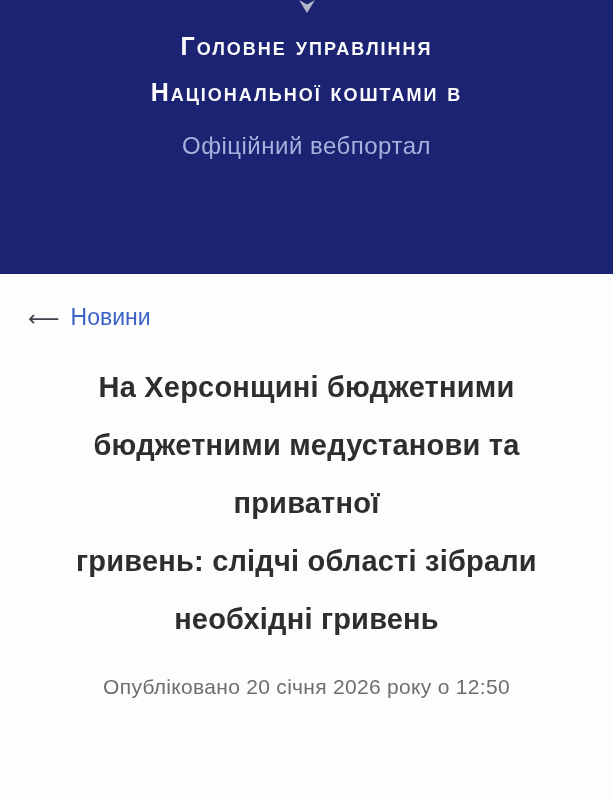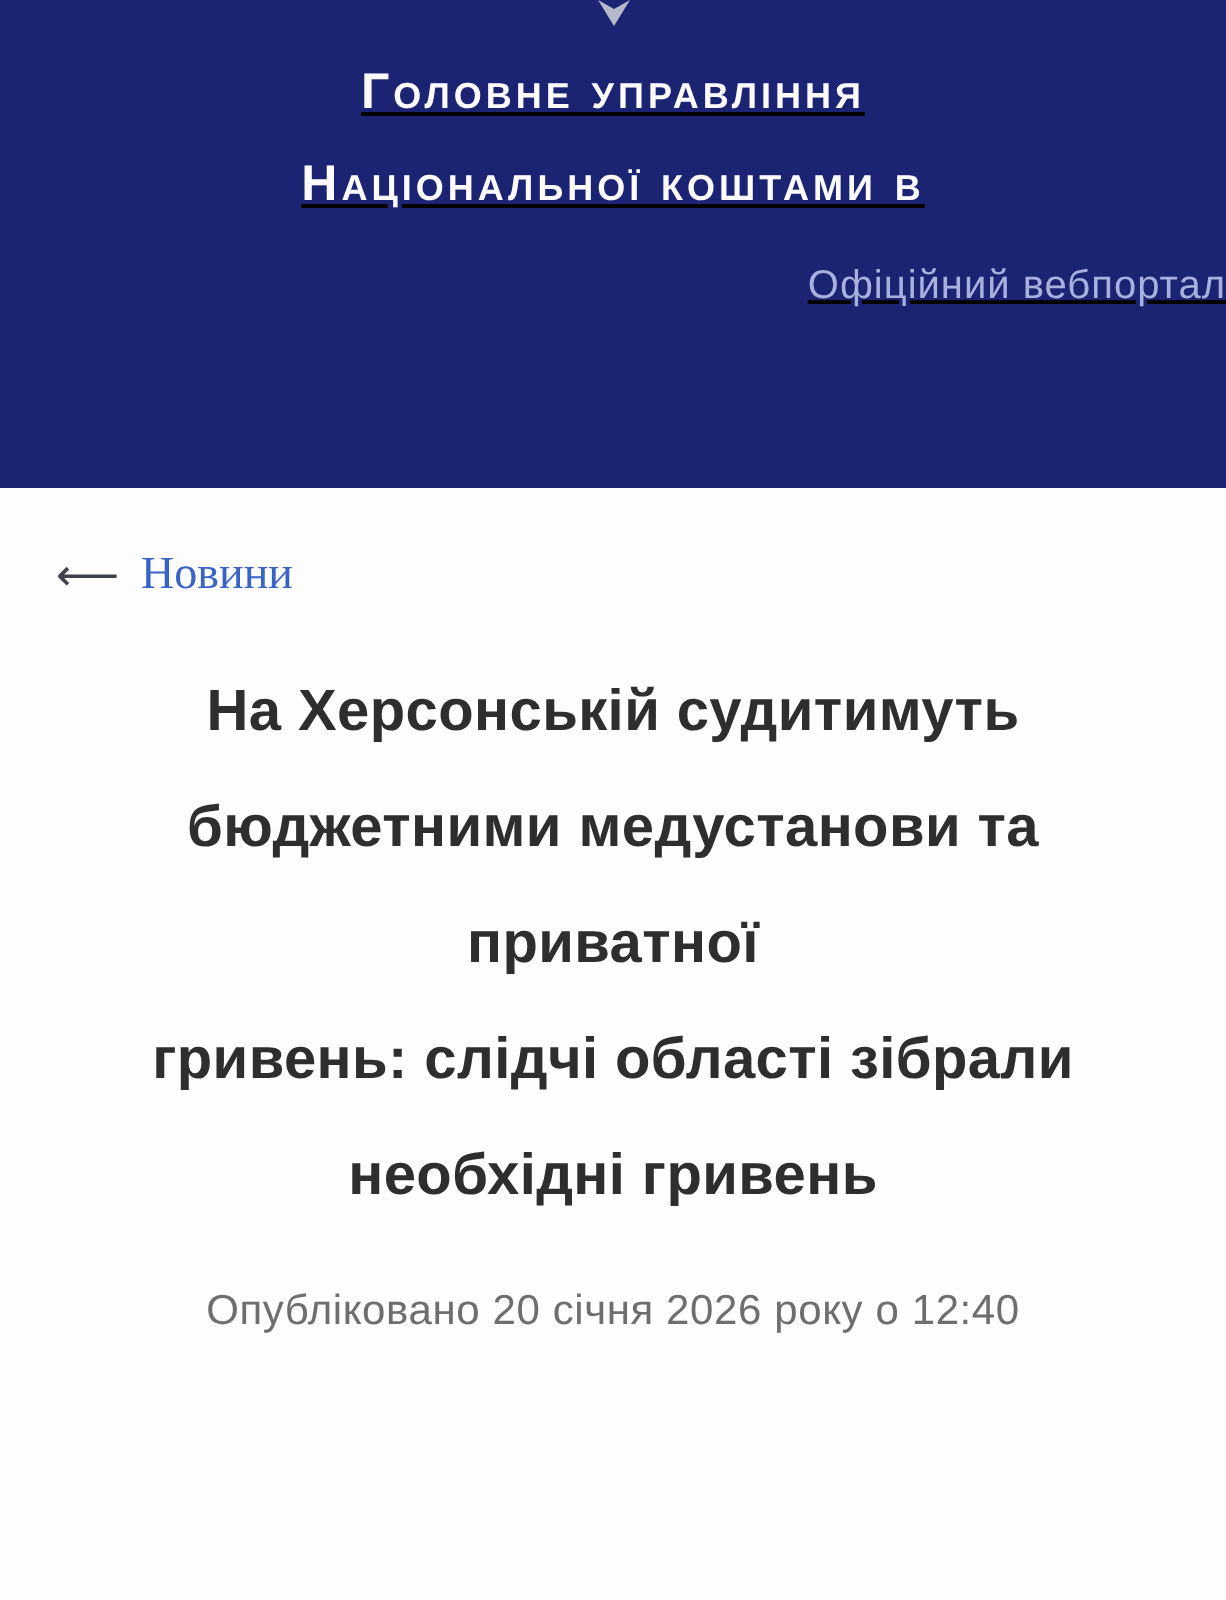--- a/index.html
+++ b/index.html
@@ -13,24 +13,23 @@
     width: 613px;
     height: 800px;
     margin: 0 auto;
     background: #fdfdfd;
     overflow: hidden;
   }
 
   
   .site-header {
     background: #1c2372;
-    height: 244px;
+    height: 274px;
     text-align: center;
     overflow: hidden;
-    text-decoration: underline;
   }
   .logo-wrap {
     height: 14px;
     display: flex;
     justify-content: center;
     align-items: flex-start;
   }
   .site-title {
     margin: 9px 0 0 0;
     padding: 0 40px;
@@ -38,25 +37,24 @@
     line-height: 46px;
     font-weight: 700;
     color: #fbfbfd;
     letter-spacing: 2px;
     font-variant: small-caps;
     font-variant-caps: small-caps;
   }
   .site-title .title-line { display: block; }
   .site-subtitle {
     margin-top: 17px;
-    font-size: 20px;
+    font-size: 24px;
     letter-spacing: 0.5px;
     color: #a8b1de;
     font-weight: 400;
-    text-align: right;
   }
 
   
   .content {
     padding: 0 20px;
   }
   .breadcrumb {
     margin: 30px 0 0 8px;
     display: flex;
     align-items: center;
@@ -69,21 +67,20 @@
   .back-arrow {
     color: #3f424a;
     font-size: 22px;
     line-height: 1;
     position: relative;
     top: 1px;
   }
   .breadcrumb-label {
     color: #3a63c6;
     font-weight: 400;
-    font-family: Liberation Serif, serif;
   }
 
   .article-title {
     margin: 27px 0 0 0;
     font-size: 29px;
     font-weight: 700;
     color: #2e2e30;
     line-height: 58px;
     text-align: center;
     letter-spacing: 0.2px;
@@ -118,23 +115,23 @@
   </header>
 
   <main class="content">
 
     <a class="breadcrumb">
       <span class="back-arrow">⟵</span>
       <span class="breadcrumb-label">Новини</span>
     </a>
 
     <h2 class="article-title">
-      <span class="headline-line">На Херсонській судитимуть</span>
+      <span class="headline-line">На Херсонщині бюджетними</span>
       <span class="headline-line">бюджетними медустанови та приватної</span>
       <span class="headline-line">гривень: слідчі області зібрали</span>
       <span class="headline-line">необхідні гривень</span>
     </h2>
 
-    <div class="publish-date">Опубліковано 20 січня 2026 року о 12:40</div>
+    <div class="publish-date">Опубліковано 20 січня 2026 року о 12:50</div>
 
   </main>
 
 </div>
 
 </body></html>

